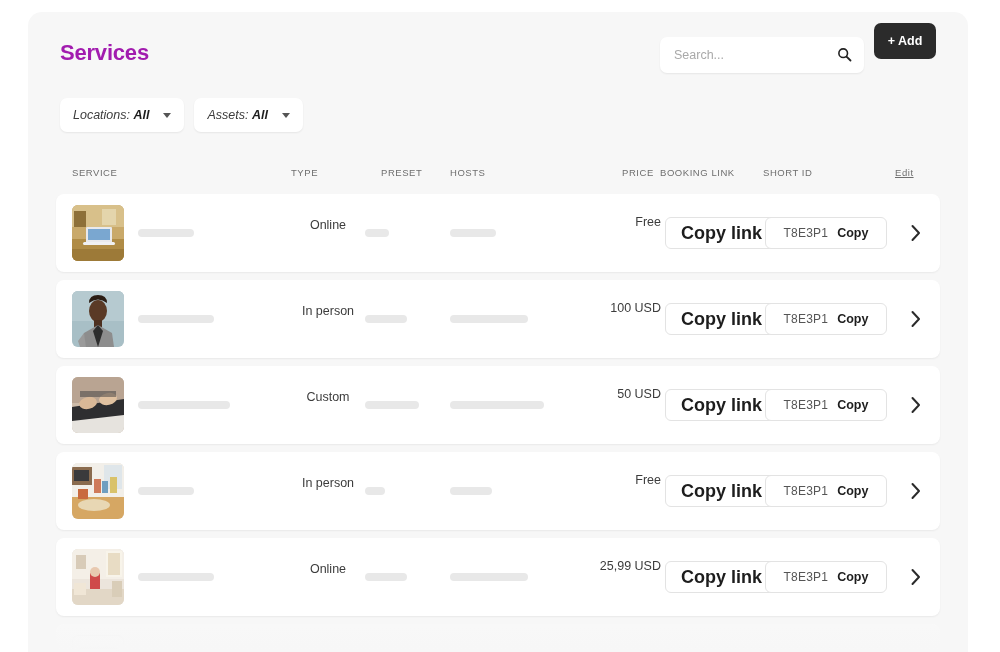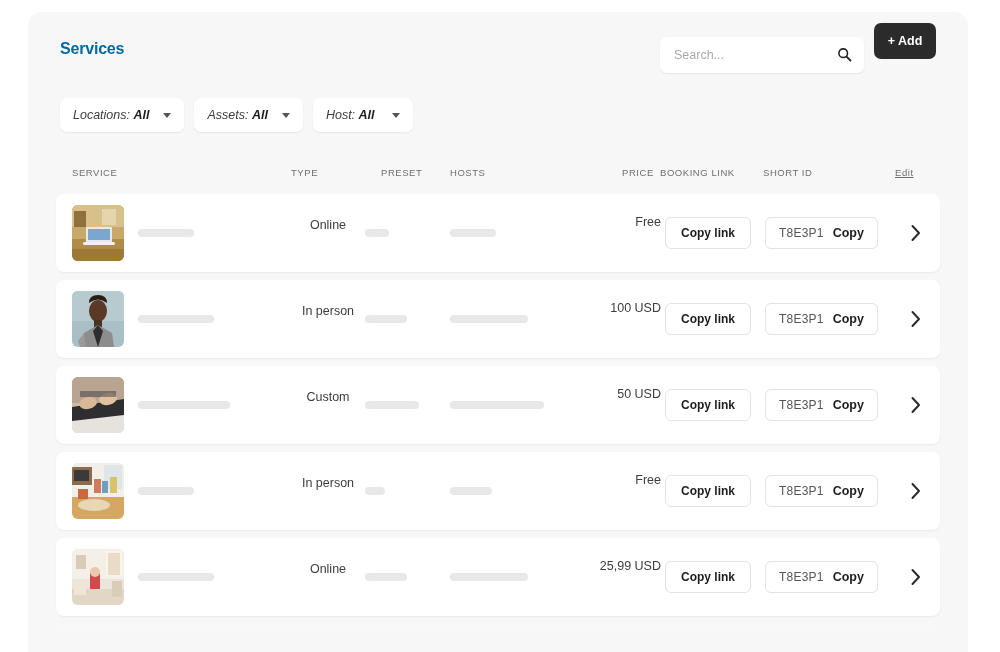--- a/index.html
+++ b/index.html
@@ -28,23 +28,23 @@
   .page-header {
     position: absolute;
     left: 0; top: 0;
     width: 940px;
     height: 82px;
   }
   .page-title {
     position: absolute;
     left: 32px;
     top: 28px;
-    font-size: 16px;
+    font-size: 22px;
     font-weight: bold;
-    color: #0369a1;
+    color: #a21caf;
     letter-spacing: -0.2px;
   }
 
   .search-box {
     position: absolute;
     left: 632px;
     top: 25px;
     width: 204px;
     height: 36px;
     background: #ffffff;
@@ -214,31 +214,31 @@
   .copy-link-btn {
     position: absolute;
     left: 609px;
     top: 23px;
     height: 32px;
     padding: 0 15px;
     background: #ffffff;
     border: 1px solid #e3e3e3;
     border-radius: 6px;
     font-family: "Liberation Sans", sans-serif;
-    font-size: 12px;
+    font-size: 18px;
     font-weight: bold;
     color: #1d1d1d;
     cursor: pointer;
   }
 
   .shortid-box {
     position: absolute;
     left: 709px;
     top: 23px;
-    width: 113px;
+    width: 122px;
     height: 32px;
     background: #ffffff;
     border: 1px solid #e3e3e3;
     border-radius: 6px;
     display: flex;
     align-items: center;
     justify-content: center;
     gap: 9px;
     cursor: pointer;
   }
@@ -301,27 +301,20 @@
     <div class="filter-chip">
       <span class="filter-text">
         <span>Locations:</span>
         <b>All</b>
       </span>
       <span class="caret"></span>
     </div>
     <div class="filter-chip">
       <span class="filter-text">
         <span>Assets:</span>
-        <b>All</b>
-      </span>
-      <span class="caret"></span>
-    </div>
-    <div class="filter-chip">
-      <span class="filter-text">
-        <span>Host:</span>
         <b>All</b>
       </span>
       <span class="caret"></span>
     </div>
   </div>
 
   <div class="table-head">
     <div class="th th-service">SERVICE</div>
     <div class="th th-type">TYPE</div>
     <div class="th th-preset">PRESET</div>

